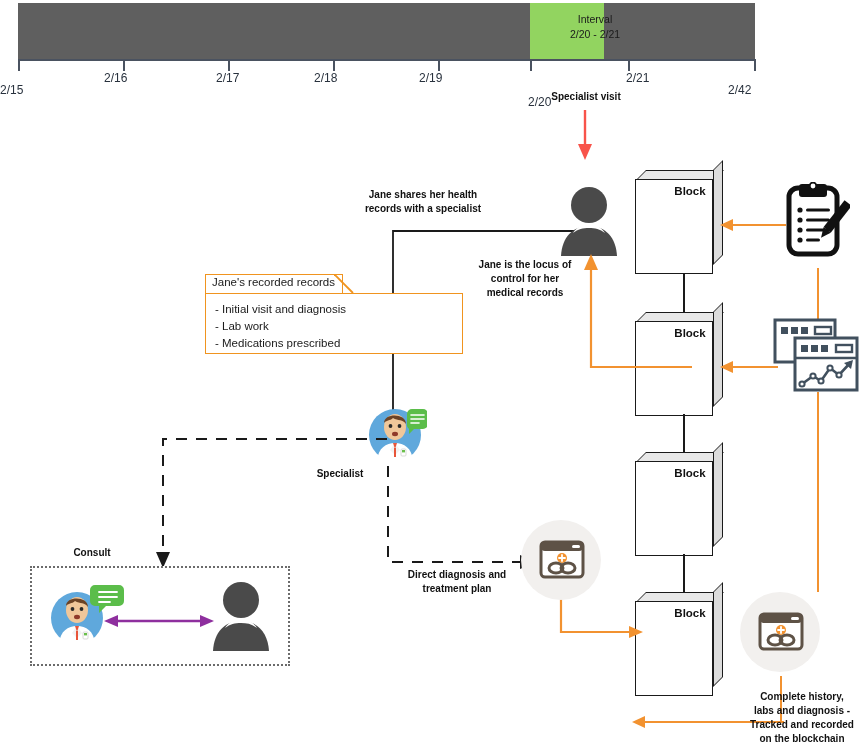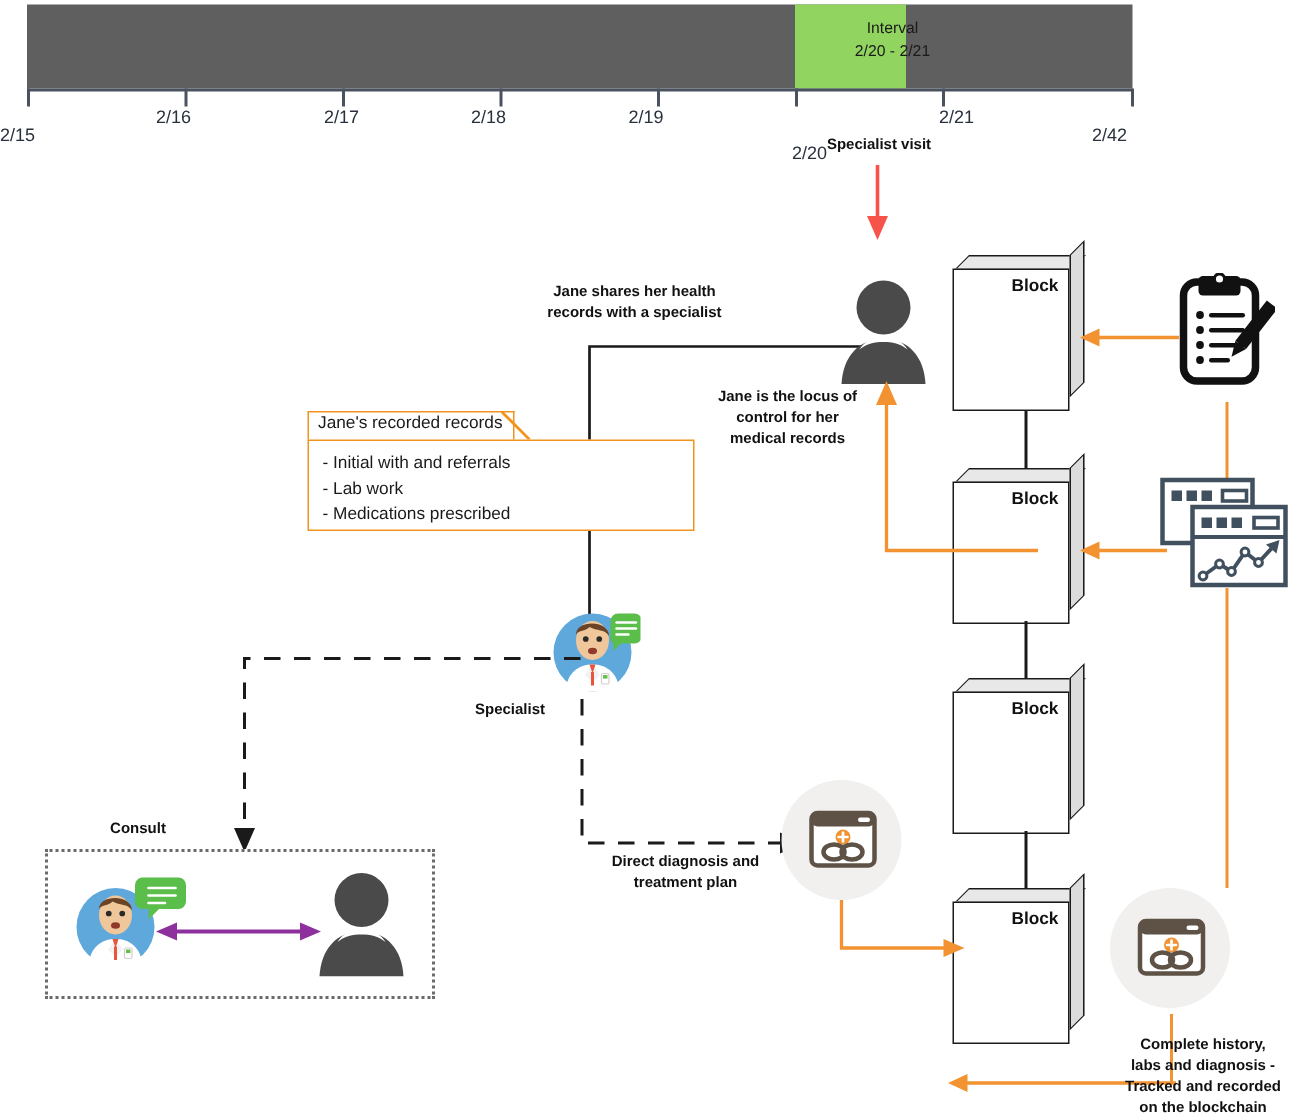--- a/index.html
+++ b/index.html
@@ -96,21 +96,21 @@
 records with a specialist</div>
 
 <div class="abs" id="records-card">
   <div id="records-tab"></div>
   <svg id="records-tab-slant">
     <path d="M0,0 L19,19" stroke="#f0941f" stroke-width="1.8" fill="none"></path>
   </svg>
   <div id="records-body"></div>
   <div id="records-title">Jane's recorded records</div>
   <div id="records-list">
-    <div>- Initial with and referrals</div>
+    <div>- Initial visit and diagnosis</div>
     <div>- Lab work</div>
     <div>- Medications prescribed</div>
   </div>
 </div>
 
 <svg class="abs" style="left:556px;top:186px;" width="66" height="70">
   <circle cx="33" cy="19" r="18" fill="#4a4a4a"></circle>
   <path d="M33,40 C16,40 6,52 5,70 L61,70 C60,52 50,40 33,40 Z" fill="#4a4a4a"></path>
   <path d="M33,38 C26,38 20,42 17,47 C22,43 27,42 33,42 C39,42 44,43 49,47 C46,42 40,38 33,38 Z" fill="#ffffff"></path>
 </svg>

